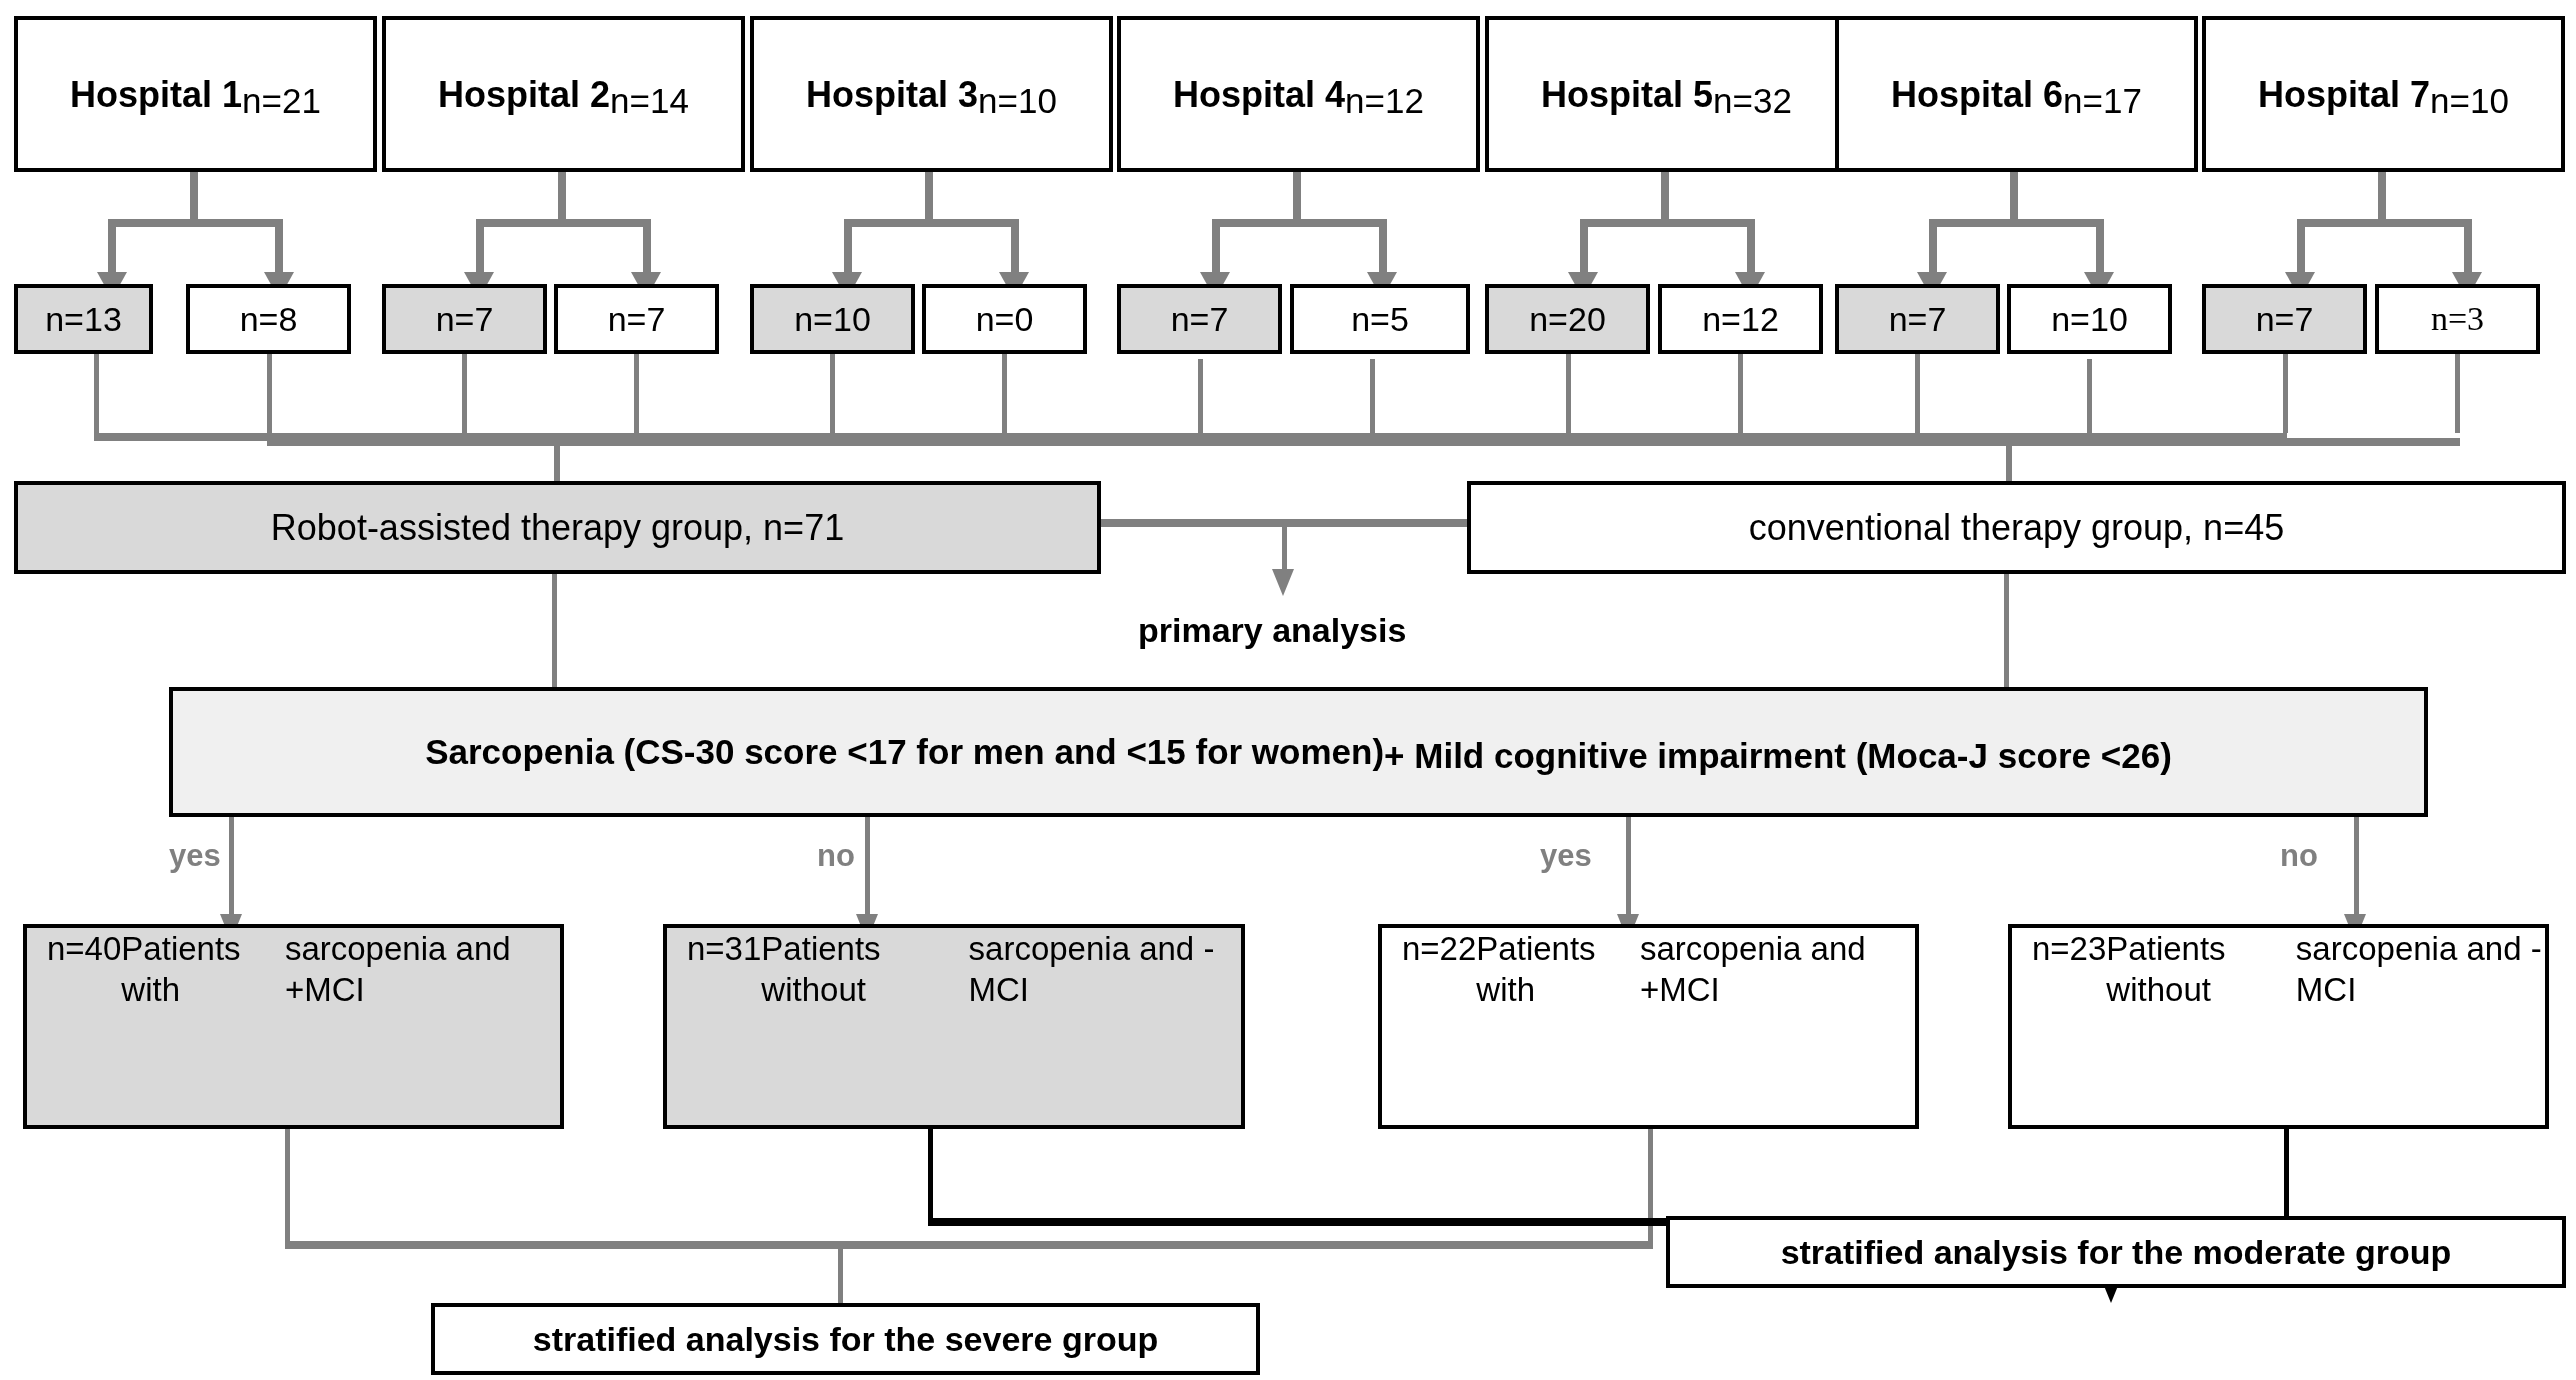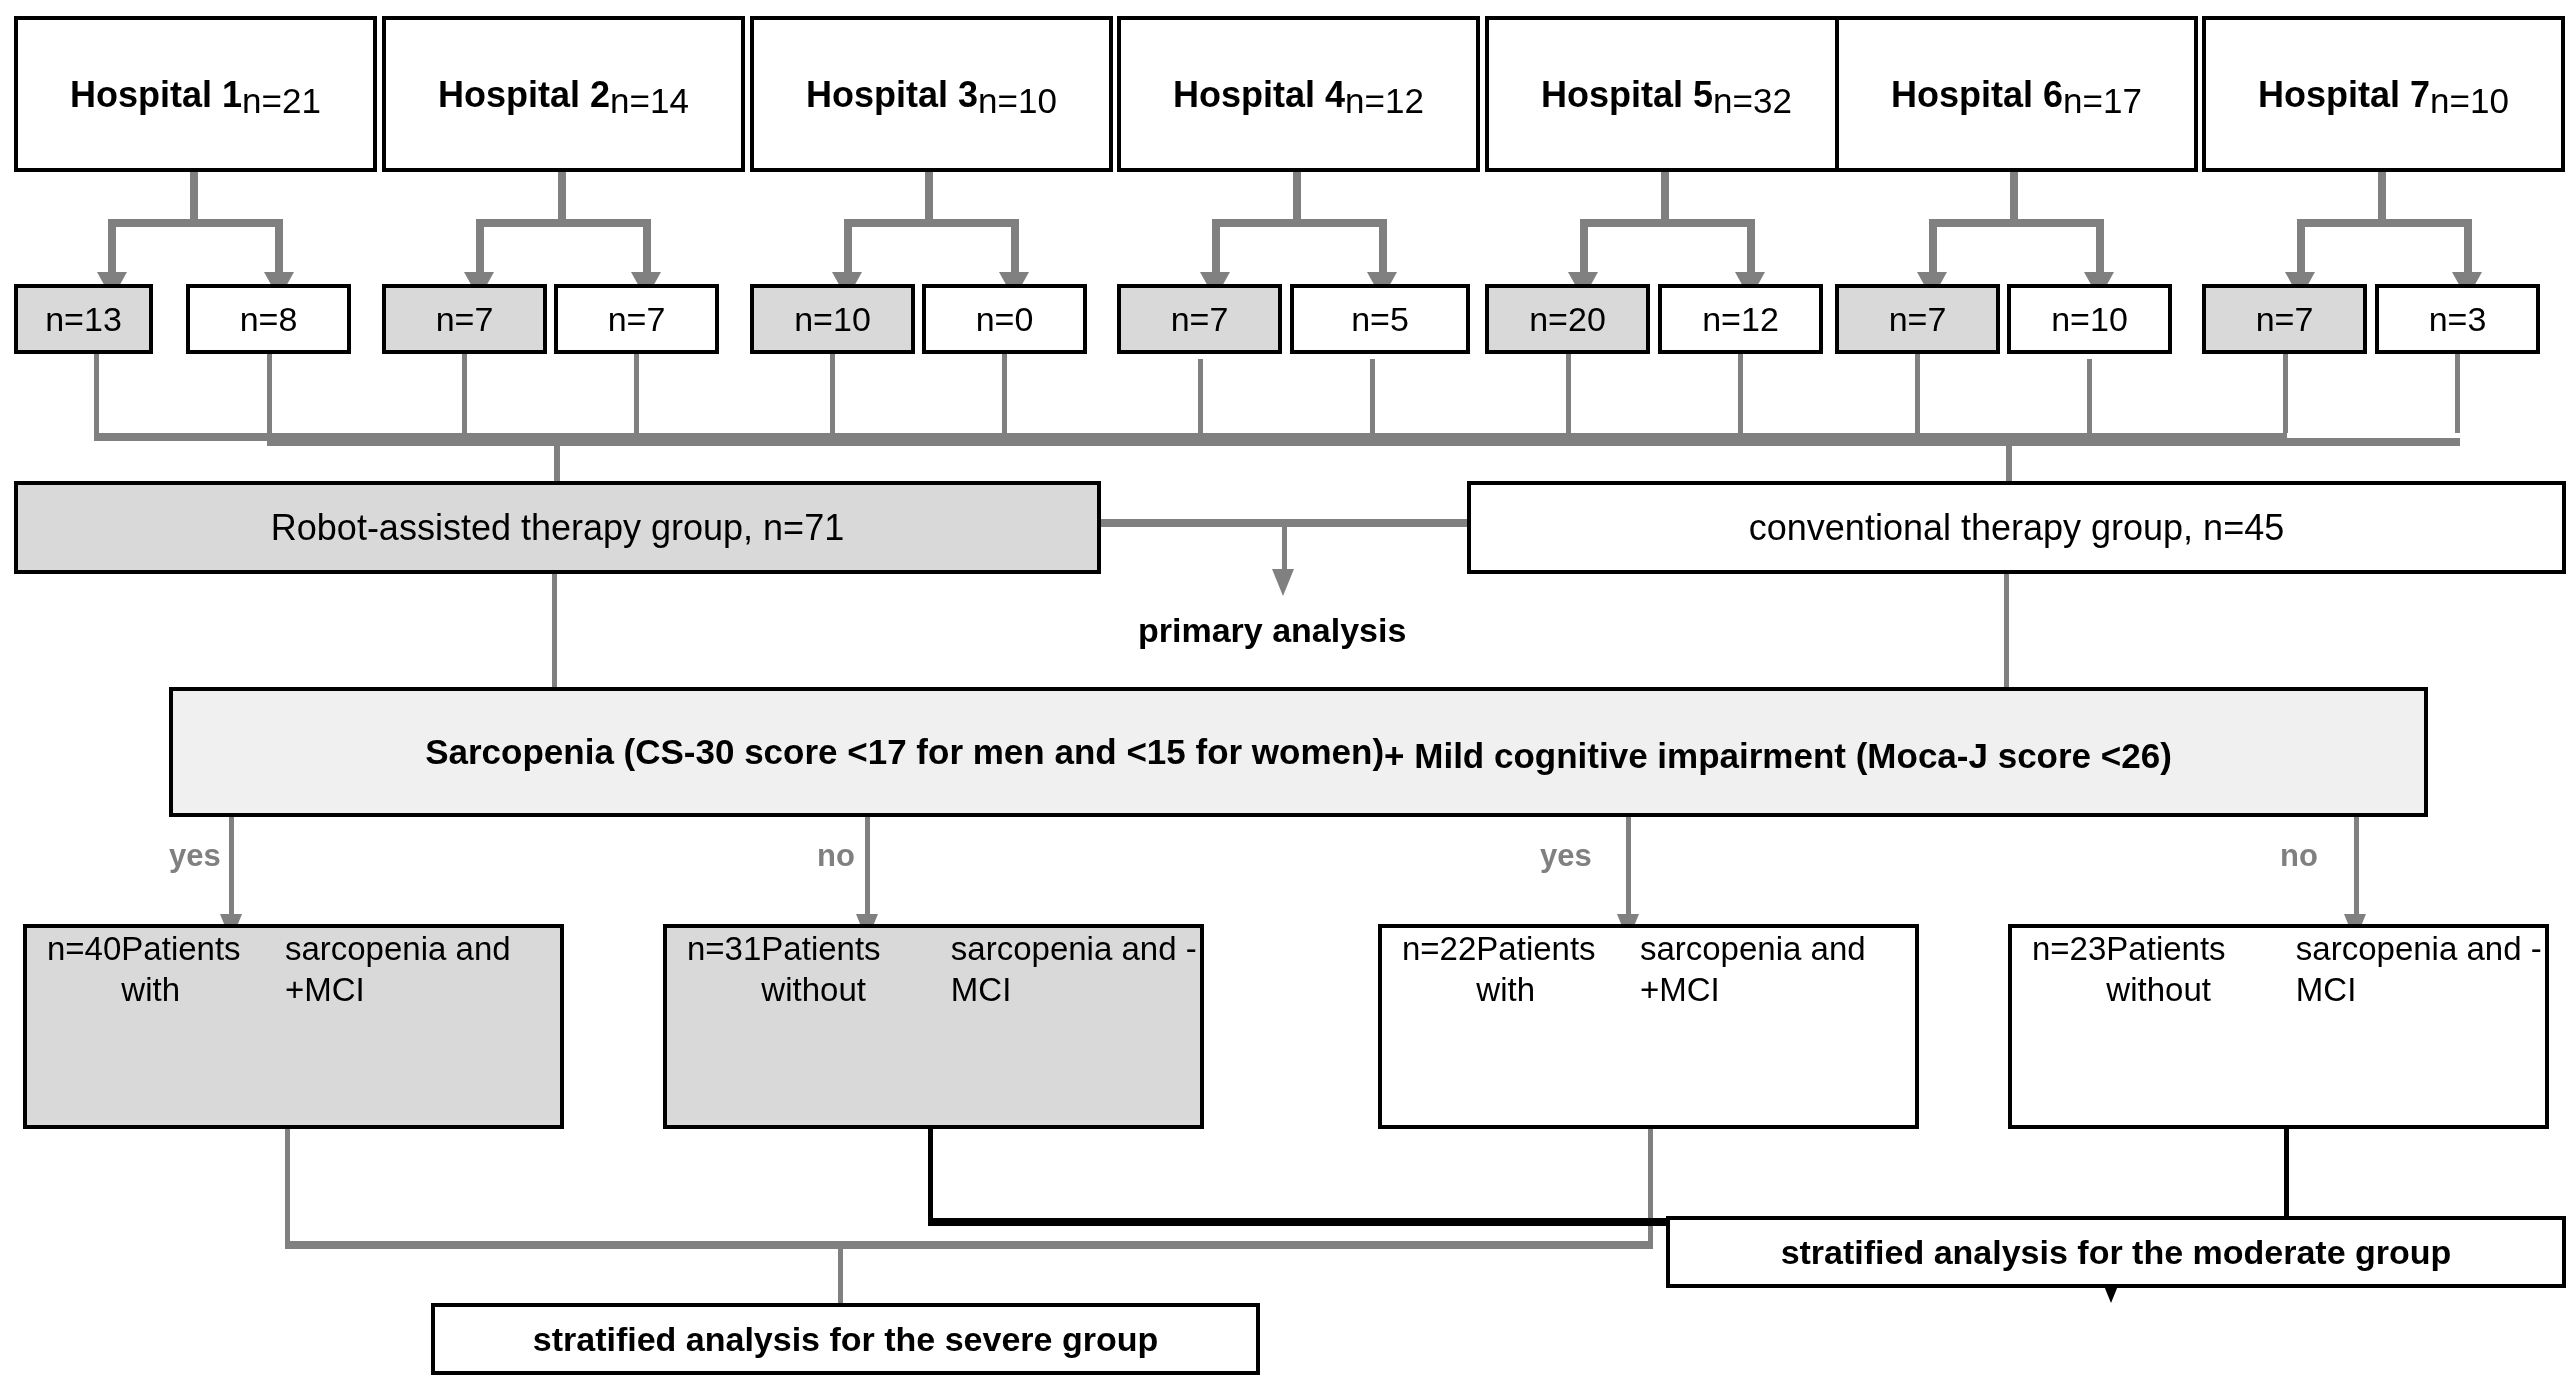--- a/index.html
+++ b/index.html
@@ -190,21 +190,21 @@
   </div>
   <div class="box shaded" style="left:1835px; top:284px; width:165px; height:70px;">
     <div class="nbox-label">n=7</div>
   </div>
   <div class="box" style="left:2007px; top:284px; width:165px; height:70px;">
     <div class="nbox-label">n=10</div>
   </div>
   <div class="box shaded" style="left:2202px; top:284px; width:165px; height:70px;">
     <div class="nbox-label">n=7</div>
   </div>
-  <div class="box" style="left:2375px; top:284px; width:165px; height:70px;">
+  <div class="box" style="left:2375px; top:284px; width:165px; height:70px;font-family:Liberation Serif, serif;">
     <div class="nbox-label">n=3</div>
   </div>
 
   <div class="edge" style="left:94px; top:354px; width:4.7px; height:79px;"></div>
   <div class="edge" style="left:267px; top:354px; width:4.7px; height:79px;"></div>
   <div class="edge" style="left:462px; top:354px; width:4.7px; height:79px;"></div>
   <div class="edge" style="left:634px; top:354px; width:4.7px; height:79px;"></div>
   <div class="edge" style="left:830px; top:354px; width:4.7px; height:79px;"></div>
   <div class="edge" style="left:1002px; top:354px; width:4.7px; height:79px;"></div>
   <div class="edge" style="left:1198px; top:359px; width:4.7px; height:74px;"></div>
@@ -258,21 +258,21 @@
 
   <div class="edge" style="left:2354px; top:817px; width:4.7px; height:105px;"></div>
   <div class="arrow thin" style="left:2344px; top:914px;"></div>
   <div class="yn" style="left:2280px; top:838px;">no</div>
 
   <div class="box shaded lalign" style="left:23px; top:924px; width:541px; height:205px;">
     <div class="pat-n">n=40</div>
     <div class="pat-line">Patients with</div>
     <div class="pat-line">sarcopenia and +MCI</div>
   </div>
-  <div class="box shaded lalign" style="left:663px; top:924px; width:541px; height:205px;">
+  <div class="box shaded lalign" style="left:663px; top:924px; width:582px; height:205px;">
     <div class="pat-n">n=31</div>
     <div class="pat-line">Patients without</div>
     <div class="pat-line">sarcopenia and -MCI</div>
   </div>
   <div class="box lalign" style="left:1378px; top:924px; width:541px; height:205px;">
     <div class="pat-n">n=22</div>
     <div class="pat-line">Patients with</div>
     <div class="pat-line">sarcopenia and +MCI</div>
   </div>
   <div class="box lalign" style="left:2008px; top:924px; width:541px; height:205px;">

